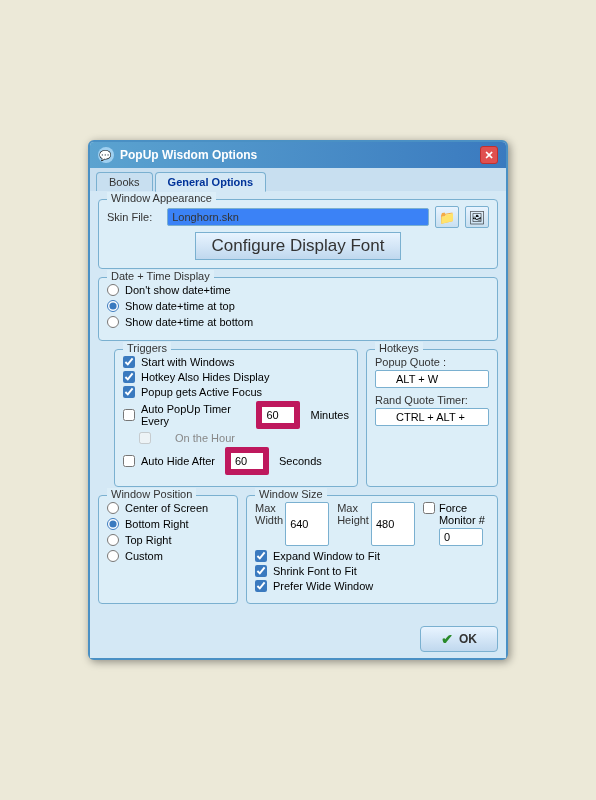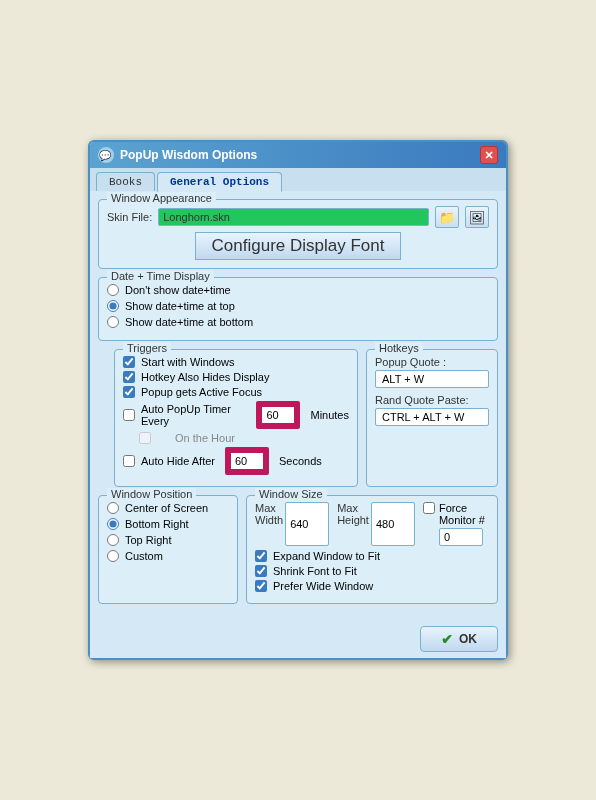--- a/index.html
+++ b/index.html
@@ -67,21 +67,20 @@
     }
     .tab {
       padding: 3px 12px;
       border: 1px solid #7ab0d0;
       border-bottom: none;
       border-radius: 4px 4px 0 0;
       cursor: pointer;
       font-size: 11px;
       background: #c8dff0;
       color: #333;
-      font-family: Liberation Mono, monospace;
     }
     .tab.active {
       background: #d4e8f5;
       font-weight: bold;
       color: #003399;
       border-bottom: 1px solid #d4e8f5;
       margin-bottom: -1px;
       z-index: 1;
     }
     .content {
@@ -119,21 +118,22 @@
     .text-input {
       flex: 1;
       padding: 2px 4px;
       border: 1px solid #7ab0d0;
       border-radius: 2px;
       background: #b8d8f0;
       font-size: 11px;
       color: #333;
     }
     .text-input.blue-bg {
-      background: #22c55e;
+      background: #3b82f6;
+      margin-left: 9px;
     }
     .icon-btn {
       width: 24px;
       height: 22px;
       border: 1px solid #7ab0d0;
       border-radius: 2px;
       background: linear-gradient(to bottom, #e8f4ff, #c8dff0);
       display: flex;
       align-items: center;
       justify-content: center;
@@ -182,21 +182,21 @@
     .col-right {
       width: 132px;
     }
     .hotkey-label {
       font-size: 11px;
       color: #333;
       margin-bottom: 2px;
     }
     .hotkey-input {
       width: 100%;
-      padding: 2px 6px;
+      padding: 2px 20px;
       border: 1px solid #7ab0d0;
       border-radius: 2px;
       background: white;
       font-size: 11px;
       margin-bottom: 6px;
     }
     .small-input {
       width: 44px;
       padding: 2px 4px;
       border: 1px solid #7ab0d0;
@@ -356,21 +356,21 @@
           <span>Auto Hide After</span>
           <input type="text" class="inline-input" value="60" style="">
           <span>Seconds</span>
         </div>
       </div>
 
       <div class="group-box col-right">
         <span class="group-label">Hotkeys</span>
         <div class="hotkey-label">Popup Quote :</div>
         <input type="text" class="hotkey-input" value="ALT + W" style="">
-        <div class="hotkey-label">Rand Quote Paste:</div>
+        <div class="hotkey-label">Rand Quote Timer:</div>
         <input type="text" class="hotkey-input" value="CTRL + ALT + W" style="">
       </div>
     </div>
 
     <div class="bottom-two-col">
 
       <div class="group-box window-pos-box">
         <span class="group-label">Window Position</span>
         <div class="radio-row">
           <input type="radio" class="radio-input" name="winpos" style="">

